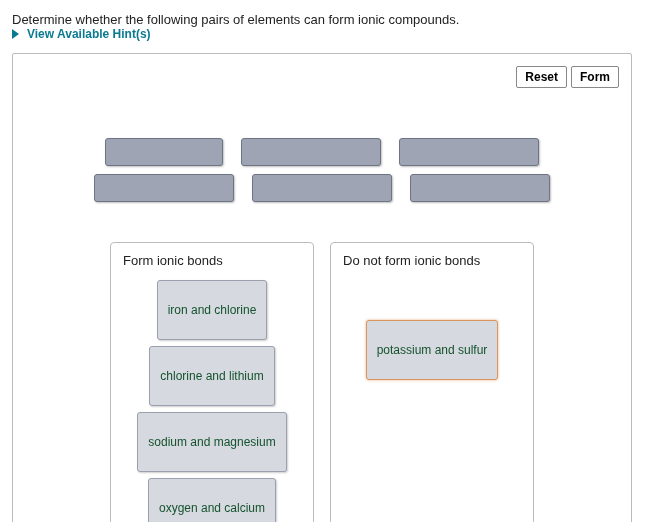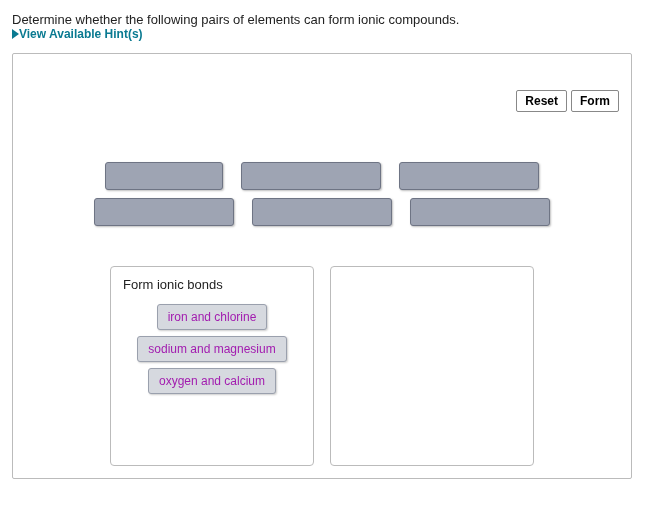--- a/index.html
+++ b/index.html
@@ -1,32 +1,32 @@
 <!DOCTYPE html>
 <html><head>
 <meta charset="utf-8">
 <style>
 * { box-sizing: border-box; margin: 0; padding: 0; }
 body { font-family: Arial, Helvetica, sans-serif; font-size: 13px; color: #222; background: #fff; padding: 12px; }
 .question { margin-bottom: 0; font-size: 13px; }
-.hints-link { color: #0a7a91; font-weight: bold; font-size: 12px; margin-bottom: 12px; cursor: pointer; display: flex; align-items: center; gap: 0; }
+.hints-link { color: #0a7a91; font-weight: bold; font-size: 12px; margin-bottom: 12px; cursor: pointer; display: flex; align-items: center; gap: 8px; }
 .hints-link .tri { display: inline-block; width: 0; height: 0; border-top: 5px solid transparent; border-bottom: 5px solid transparent; border-left: 7px solid #0a7a91; }
 .panel { border: 1px solid #bbb; border-radius: 2px; padding: 12px; width: 620px; background: #fff; }
 .toolbar { display: flex; justify-content: flex-end; gap: 4px; margin-bottom: 50px; }
-.btn { border: 1px solid #888; background: #fff; font-size: 12px; padding: 3px 8px; border-radius: 2px; cursor: pointer; font-weight: bold; margin-top: 24px; }
+.btn { border: 1px solid #888; background: #fff; font-size: 12px; padding: 3px 8px; border-radius: 2px; cursor: pointer; font-weight: bold; }
 .pool { display: flex; flex-direction: column; align-items: center; gap: 8px; margin-bottom: 40px; }
 .pool-row { display: flex; gap: 18px; justify-content: center; }
 .slot { width: 140px; height: 28px; background: #9ea4b3; border: 1px solid #6e7484; border-radius: 3px; box-shadow: 1px 1px 2px rgba(0,0,0,0.25); }
 .slot.first { width: 118px; }
 .bins { display: flex; gap: 16px; justify-content: center; padding: 0 10px; }
 .bin { border: 1px solid #bbb; border-radius: 4px; width: 204px; min-height: 200px; padding: 8px; background: #fff; }
 .bin-title { font-size: 13px; margin-bottom: 10px; padding: 2px 4px; }
 .items { display: flex; flex-direction: column; gap: 6px; align-items: center; }
 .bin-right .items { padding-top: 40px; gap: 6px; }
-.chip { background: #d6d9df; border: 1px solid #9aa0ad; border-radius: 3px; padding: 5px 10px; font-size: 12px; color: #a21caf; box-shadow: 1px 1px 2px rgba(0,0,0,0.2); cursor: move; white-space: nowrap; }
+.chip { background: #d6d9df; border: 1px solid #9aa0ad; border-radius: 3px; padding: 22px 10px; font-size: 12px; color: #14532d; box-shadow: 1px 1px 2px rgba(0,0,0,0.2); cursor: move; white-space: nowrap; }
 .chip.highlight { border: 1px solid #d9955c; box-shadow: 0 0 3px rgba(217,149,92,0.7); }
 </style>
 </head>
 <body>
 
 <div class="question">Determine whether the following pairs of elements can form ionic compounds.</div>
 
 <div class="hints-link">
   <span class="tri"></span>
   <span>View Available Hint(s)</span>
@@ -49,22 +49,25 @@
       <div class="slot"></div>
       <div class="slot"></div>
     </div>
   </div>
 
   <div class="bins">
     <div class="bin">
       <div class="bin-title">Form ionic bonds</div>
       <div class="items">
         <div class="chip">iron and chlorine</div>
+        <div class="chip">chlorine and lithium</div>
         <div class="chip">sodium and magnesium</div>
         <div class="chip">oxygen and calcium</div>
       </div>
     </div>
     <div class="bin bin-right">
+      <div class="bin-title">Do not form ionic bonds</div>
       <div class="items">
+        <div class="chip highlight">potassium and sulfur</div>
       </div>
     </div>
   </div>
 </div>
 
 </body></html>

